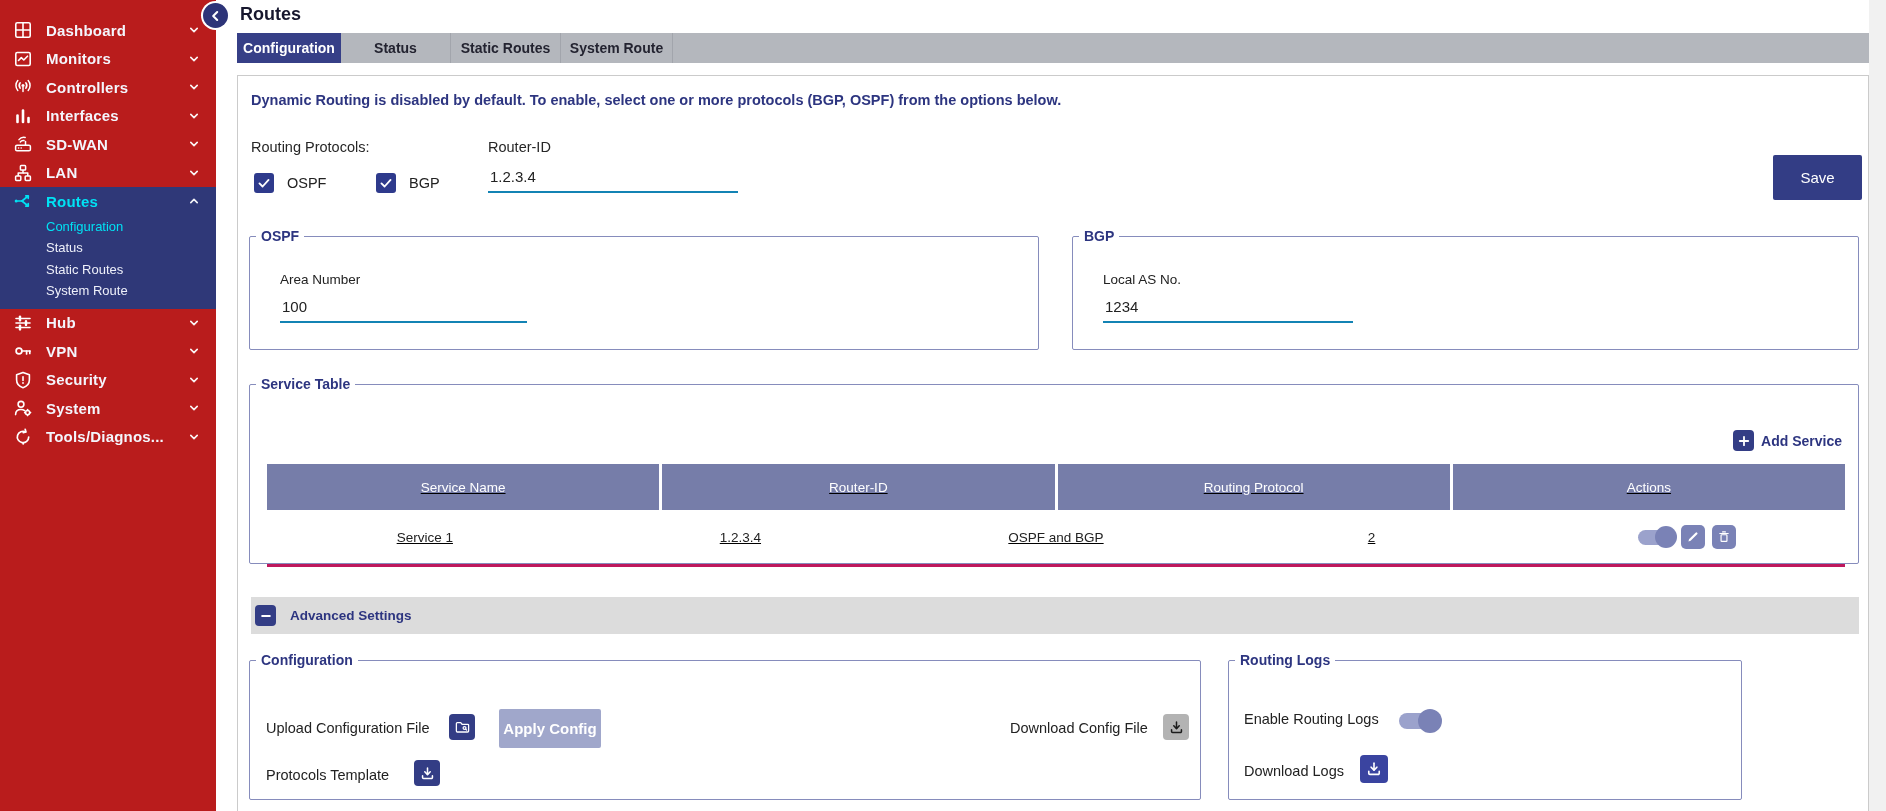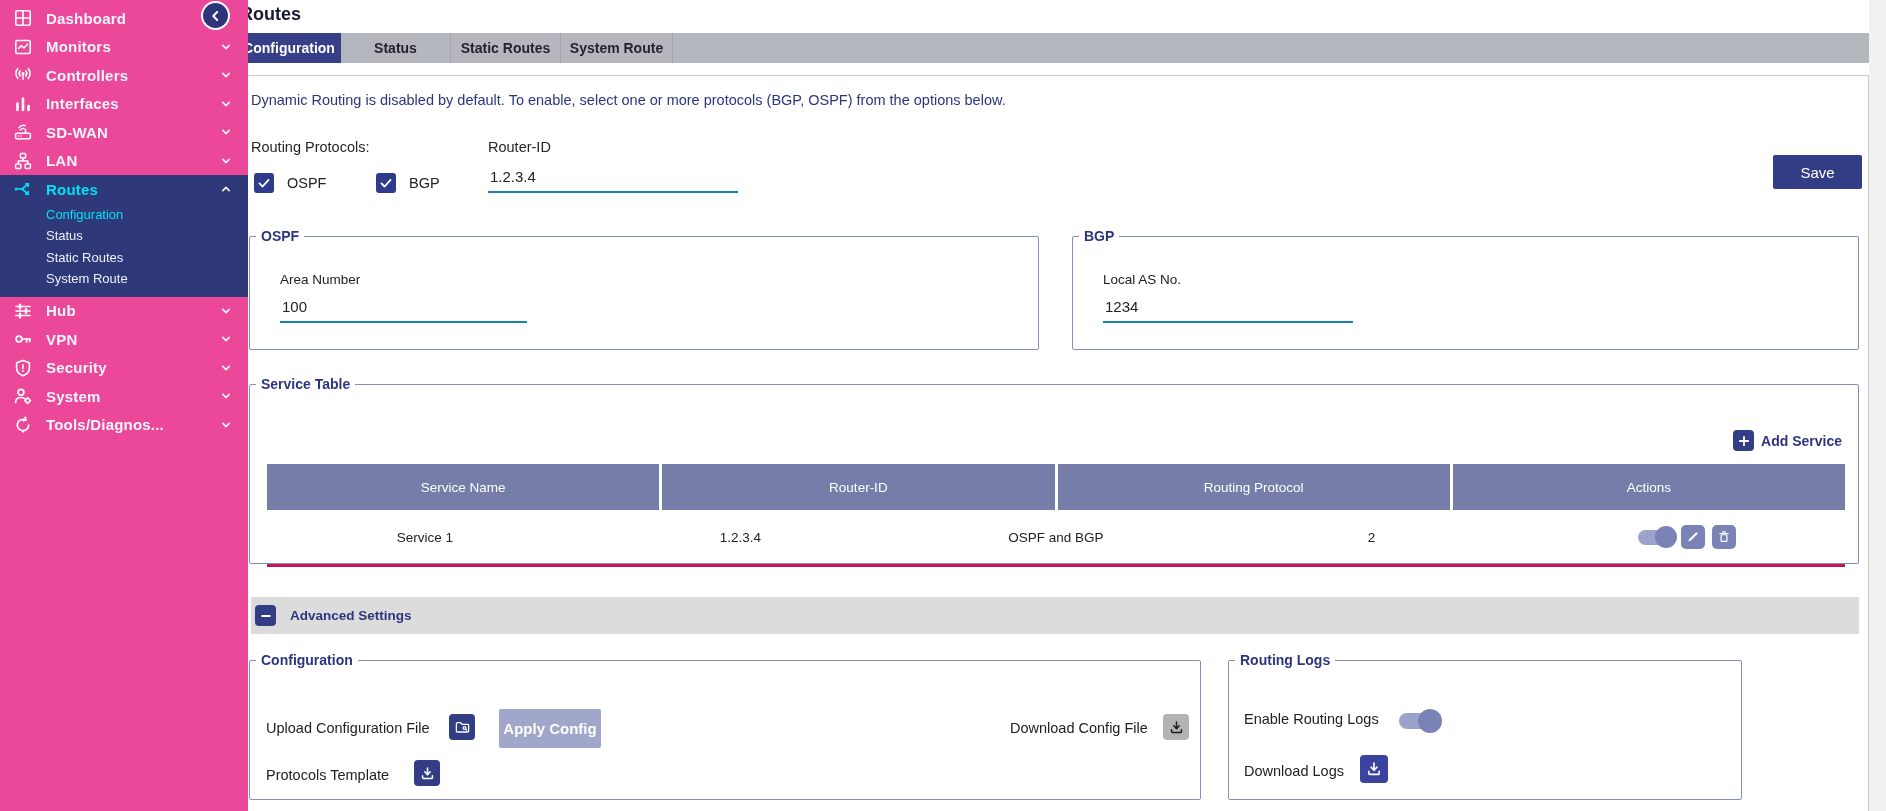--- a/index.html
+++ b/index.html
@@ -1,22 +1,22 @@
 <!DOCTYPE html>
 <html><head>
 <meta charset="utf-8">
 <style>
   * { margin:0; padding:0; box-sizing:border-box; }
   html,body { width:1886px; height:811px; overflow:hidden; background:#fff;
     font-family:"Liberation Sans","DejaVu Sans",sans-serif; }
   .screen { position:relative; width:1886px; height:811px; }
 
   
-  .sidebar { position:absolute; left:0; top:0; width:248px; height:811px;
-    background:#ec4899; color:#fff; padding-top:4px; z-index:2; }
+  .sidebar { position:absolute; left:0; top:0; width:216px; height:811px;
+    background:#b91c1c; color:#fff; padding-top:16px; z-index:2; }
   .nav-item { position:relative; height:28.5px; display:flex; align-items:center;
     padding-left:11px; cursor:pointer; }
   .nav-item .icn { width:24px; height:20px; display:flex; align-items:center; justify-content:center; margin-right:11px; }
   .nav-item .lbl { font-size:15px; font-weight:700; letter-spacing:.2px; color:#f4f5fc; }
   .nav-item .chev { position:absolute; right:14px; top:50%; transform:translateY(-50%); width:16px; height:16px; opacity:.95; }
   .nav-group { background:#2F3878; padding-bottom:7px; }
   .nav-group .nav-item .lbl { color:#00E2F4; }
   .nav-sub { height:21.5px; display:flex; align-items:center; padding-left:46px;
     font-size:13px; color:#eef0fa; cursor:pointer; }
   .nav-sub.active { color:#00E2F4; }
@@ -38,49 +38,49 @@
   .tab.active { background:#363F87; color:#fff; border-right:none; }
   .tab:nth-child(1){ width:104px; } .tab:nth-child(2){ width:110px; }
   .tab:nth-child(3){ width:110px; } .tab:nth-child(4){ width:112px; }
 
   
   .vscroll { position:absolute; right:0; top:0; width:17px; height:811px; background:#F1F1F1; }
 
   
   .card { position:absolute; left:237px; top:75px; width:1632px; height:760px;
     background:#fff; border:1px solid #cbcbcb; border-bottom:none; }
-  .info-text { position:absolute; left:13px; top:16px; font-size:14.5px; font-weight:400; color:#2D3580; }
+  .info-text { position:absolute; left:13px; top:16px; font-size:14.5px; font-weight:700; color:#2D3580; }
 
   .fld-label { position:absolute; font-size:14.5px; color:#262626; }
   .chkrow { position:absolute; display:flex; align-items:center; cursor:pointer; }
   .chkbox { width:20px; height:20px; background:#2E3A8C; border-radius:3px;
     display:flex; align-items:center; justify-content:center; margin-right:13px; }
   .chklbl { font-size:14.5px; color:#222; }
   .uinput { border:none; outline:none; background:transparent; border-bottom:2px solid #1383B4;
     font-size:15px; color:#222; font-family:inherit; padding:2px 2px 6px 2px; }
 
-  .save-btn { position:absolute; left:1535px; top:79px; width:89px; height:34px;
+  .save-btn { position:absolute; left:1535px; top:79px; width:89px; height:45px;
     background:#333D85; color:#fff; border:none; font-size:15px; font-family:inherit;
     border-radius:2px; cursor:pointer; }
 
   fieldset { position:absolute; border:1px solid #868CBC; border-radius:2px; background:#fff; }
   fieldset legend { font-size:14px; font-weight:700; color:#2D3580; padding:0 5px; margin-left:6px; }
 
   .fs-ospf { left:11px; top:152px; width:790px; height:122px; }
   .fs-bgp  { left:834px; top:152px; width:787px; height:122px; }
   .in-label { position:absolute; left:30px; top:28px; font-size:13.5px; color:#222; }
   .in-wrap  { position:absolute; left:30px; top:52px; }
 
   .fs-service { left:11px; top:300px; width:1610px; height:188px; }
   .add-btn { position:absolute; right:16px; top:38px; display:flex; align-items:center; cursor:pointer; }
   .add-sq { width:21px; height:21px; background:#333D85; border-radius:4px;
     display:flex; align-items:center; justify-content:center; margin-right:7px; }
   .add-lbl { font-size:14px; font-weight:700; color:#2D3580; }
 
-  .svc-table { position:absolute; left:17px; right:13px; top:72px; }
+  .svc-table { position:absolute; left:17px; right:13px; top:72px;text-decoration:underline; }
   .thead { display:flex; }
   .th { flex:1; height:46px; background:#767DA9; color:#fff; font-size:13.5px;
     display:flex; align-items:center; justify-content:center; }
   .th + .th { border-left:3px solid #fff; }
   .trow { display:flex; border-bottom:3px solid #be185d; }
   .td { flex:1; height:54px; display:flex; align-items:center; justify-content:center;
     font-size:13.5px; color:#222; }
   .actions-cell { gap:7px; }
   .mini-btn { width:24px; height:24px; background:#7A82B6; border-radius:5px;
     display:flex; align-items:center; justify-content:center; cursor:pointer; }

